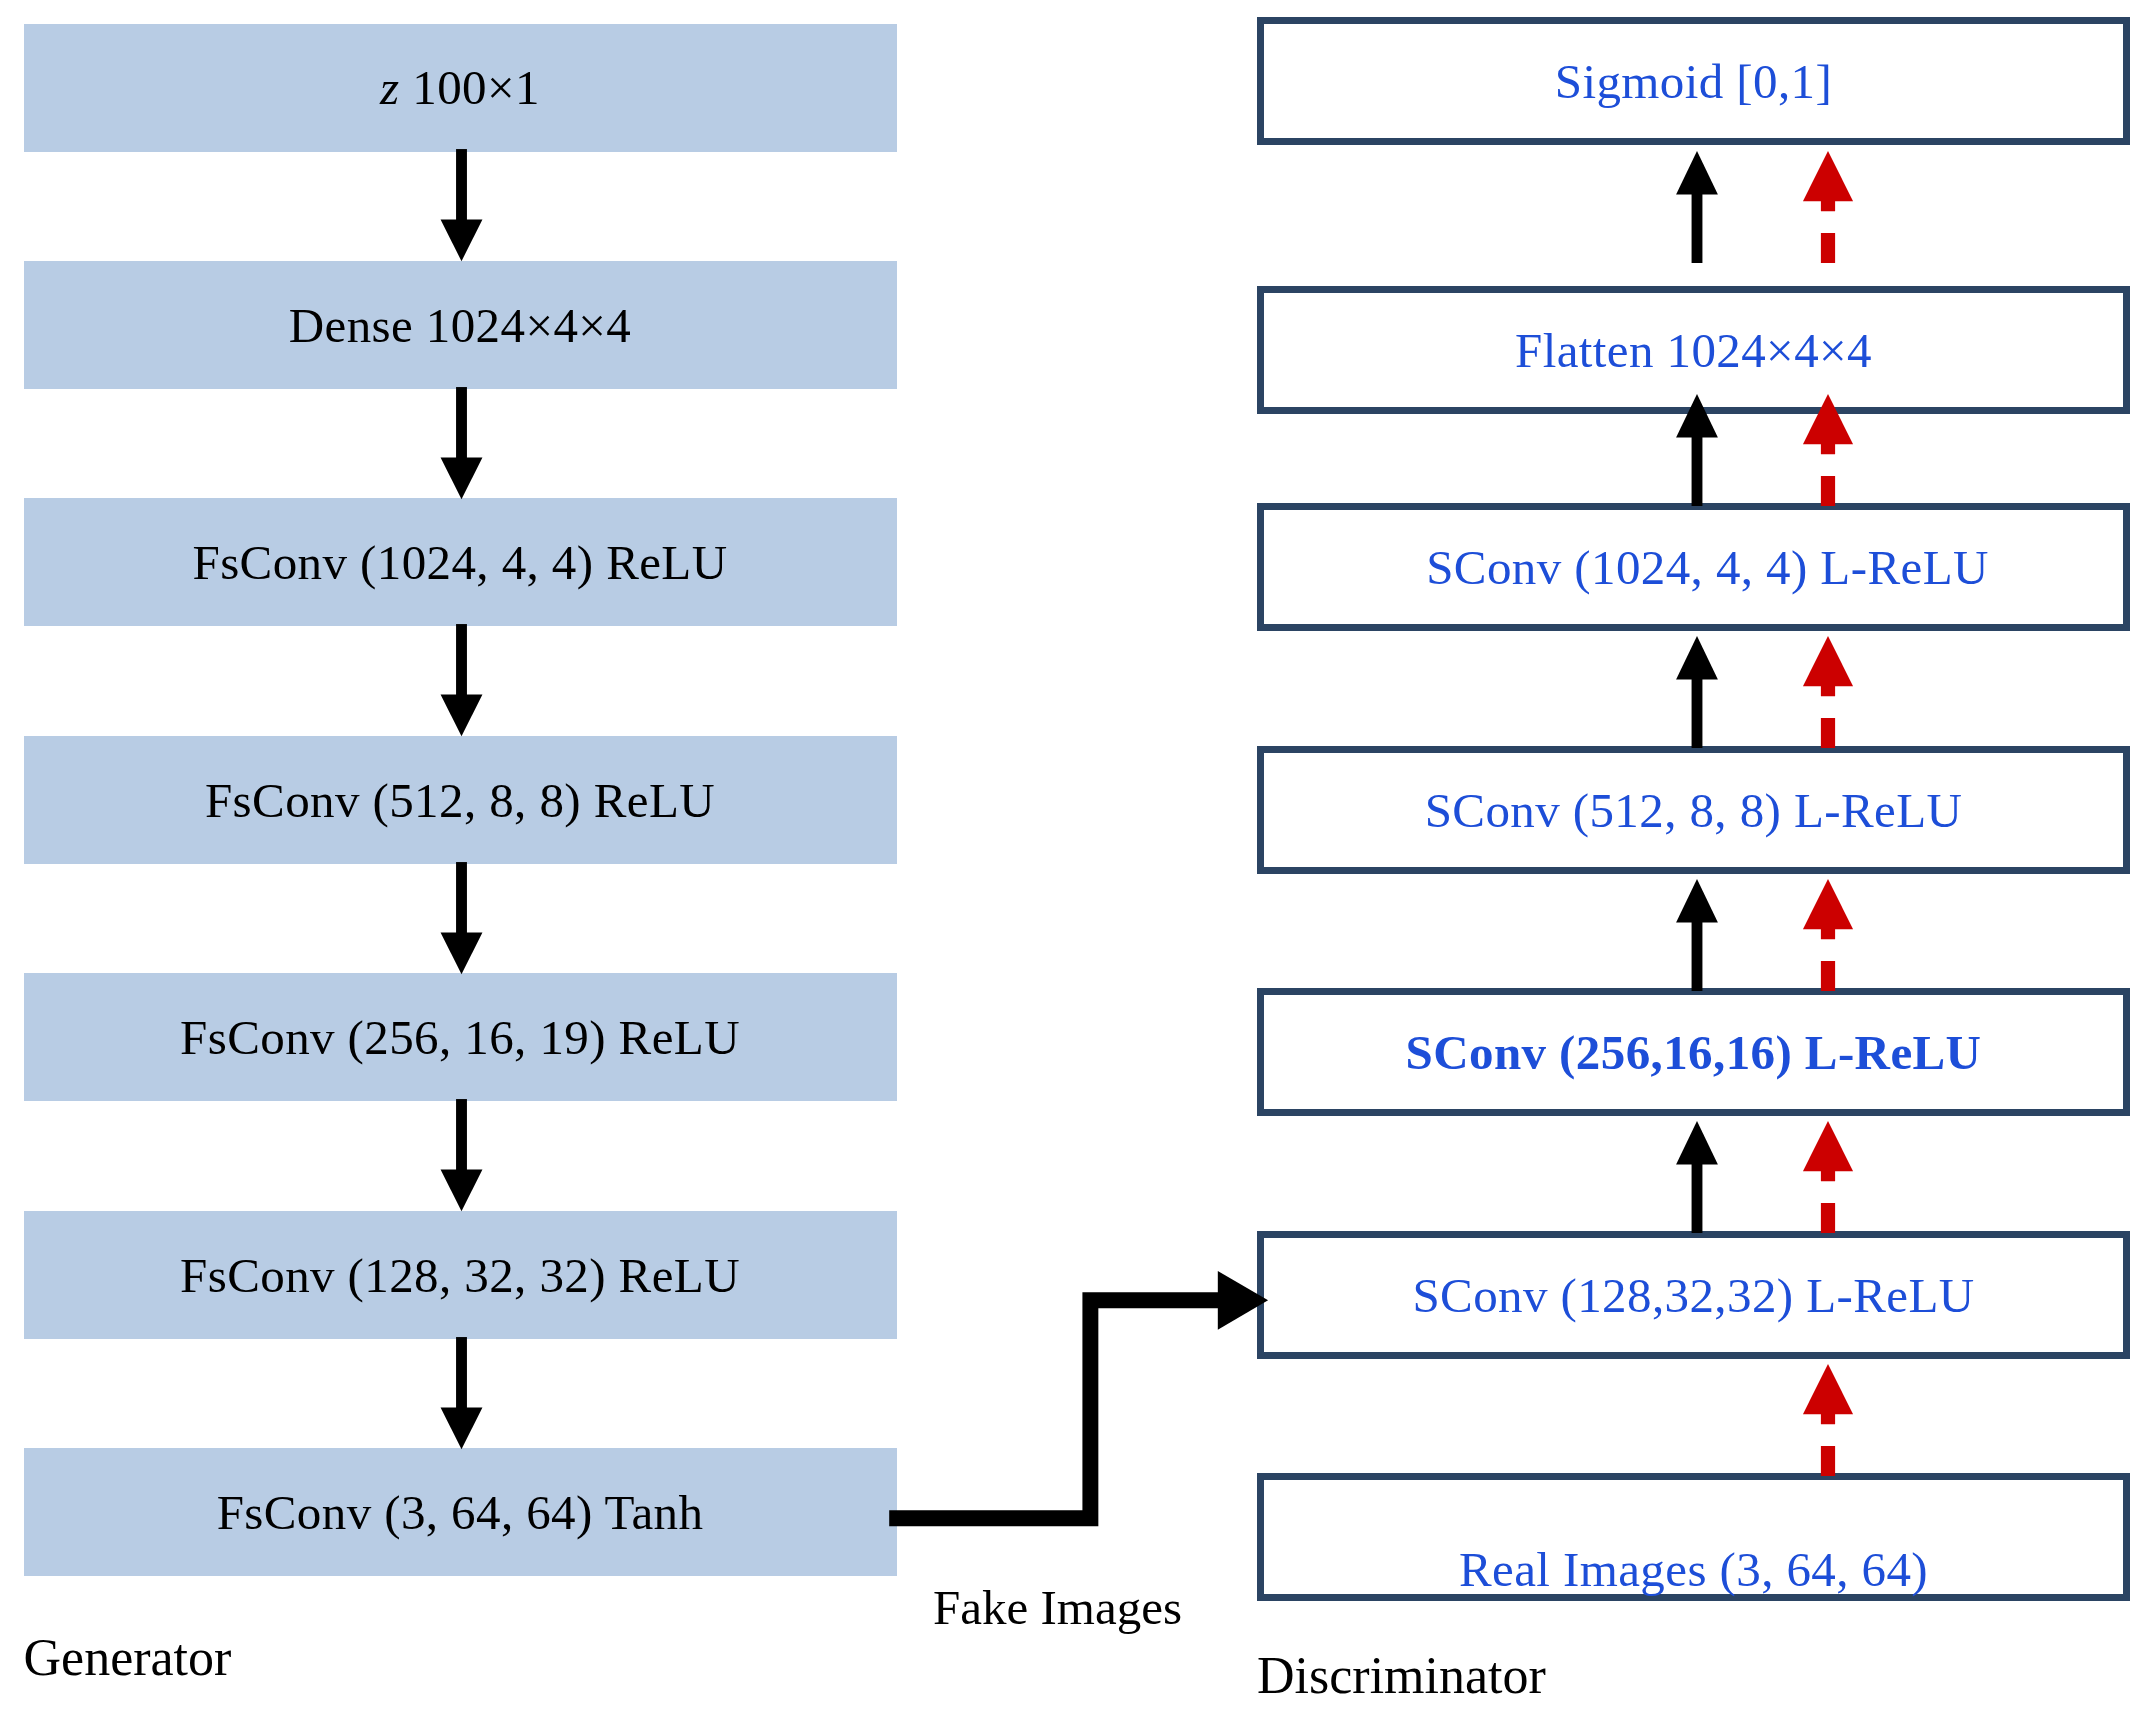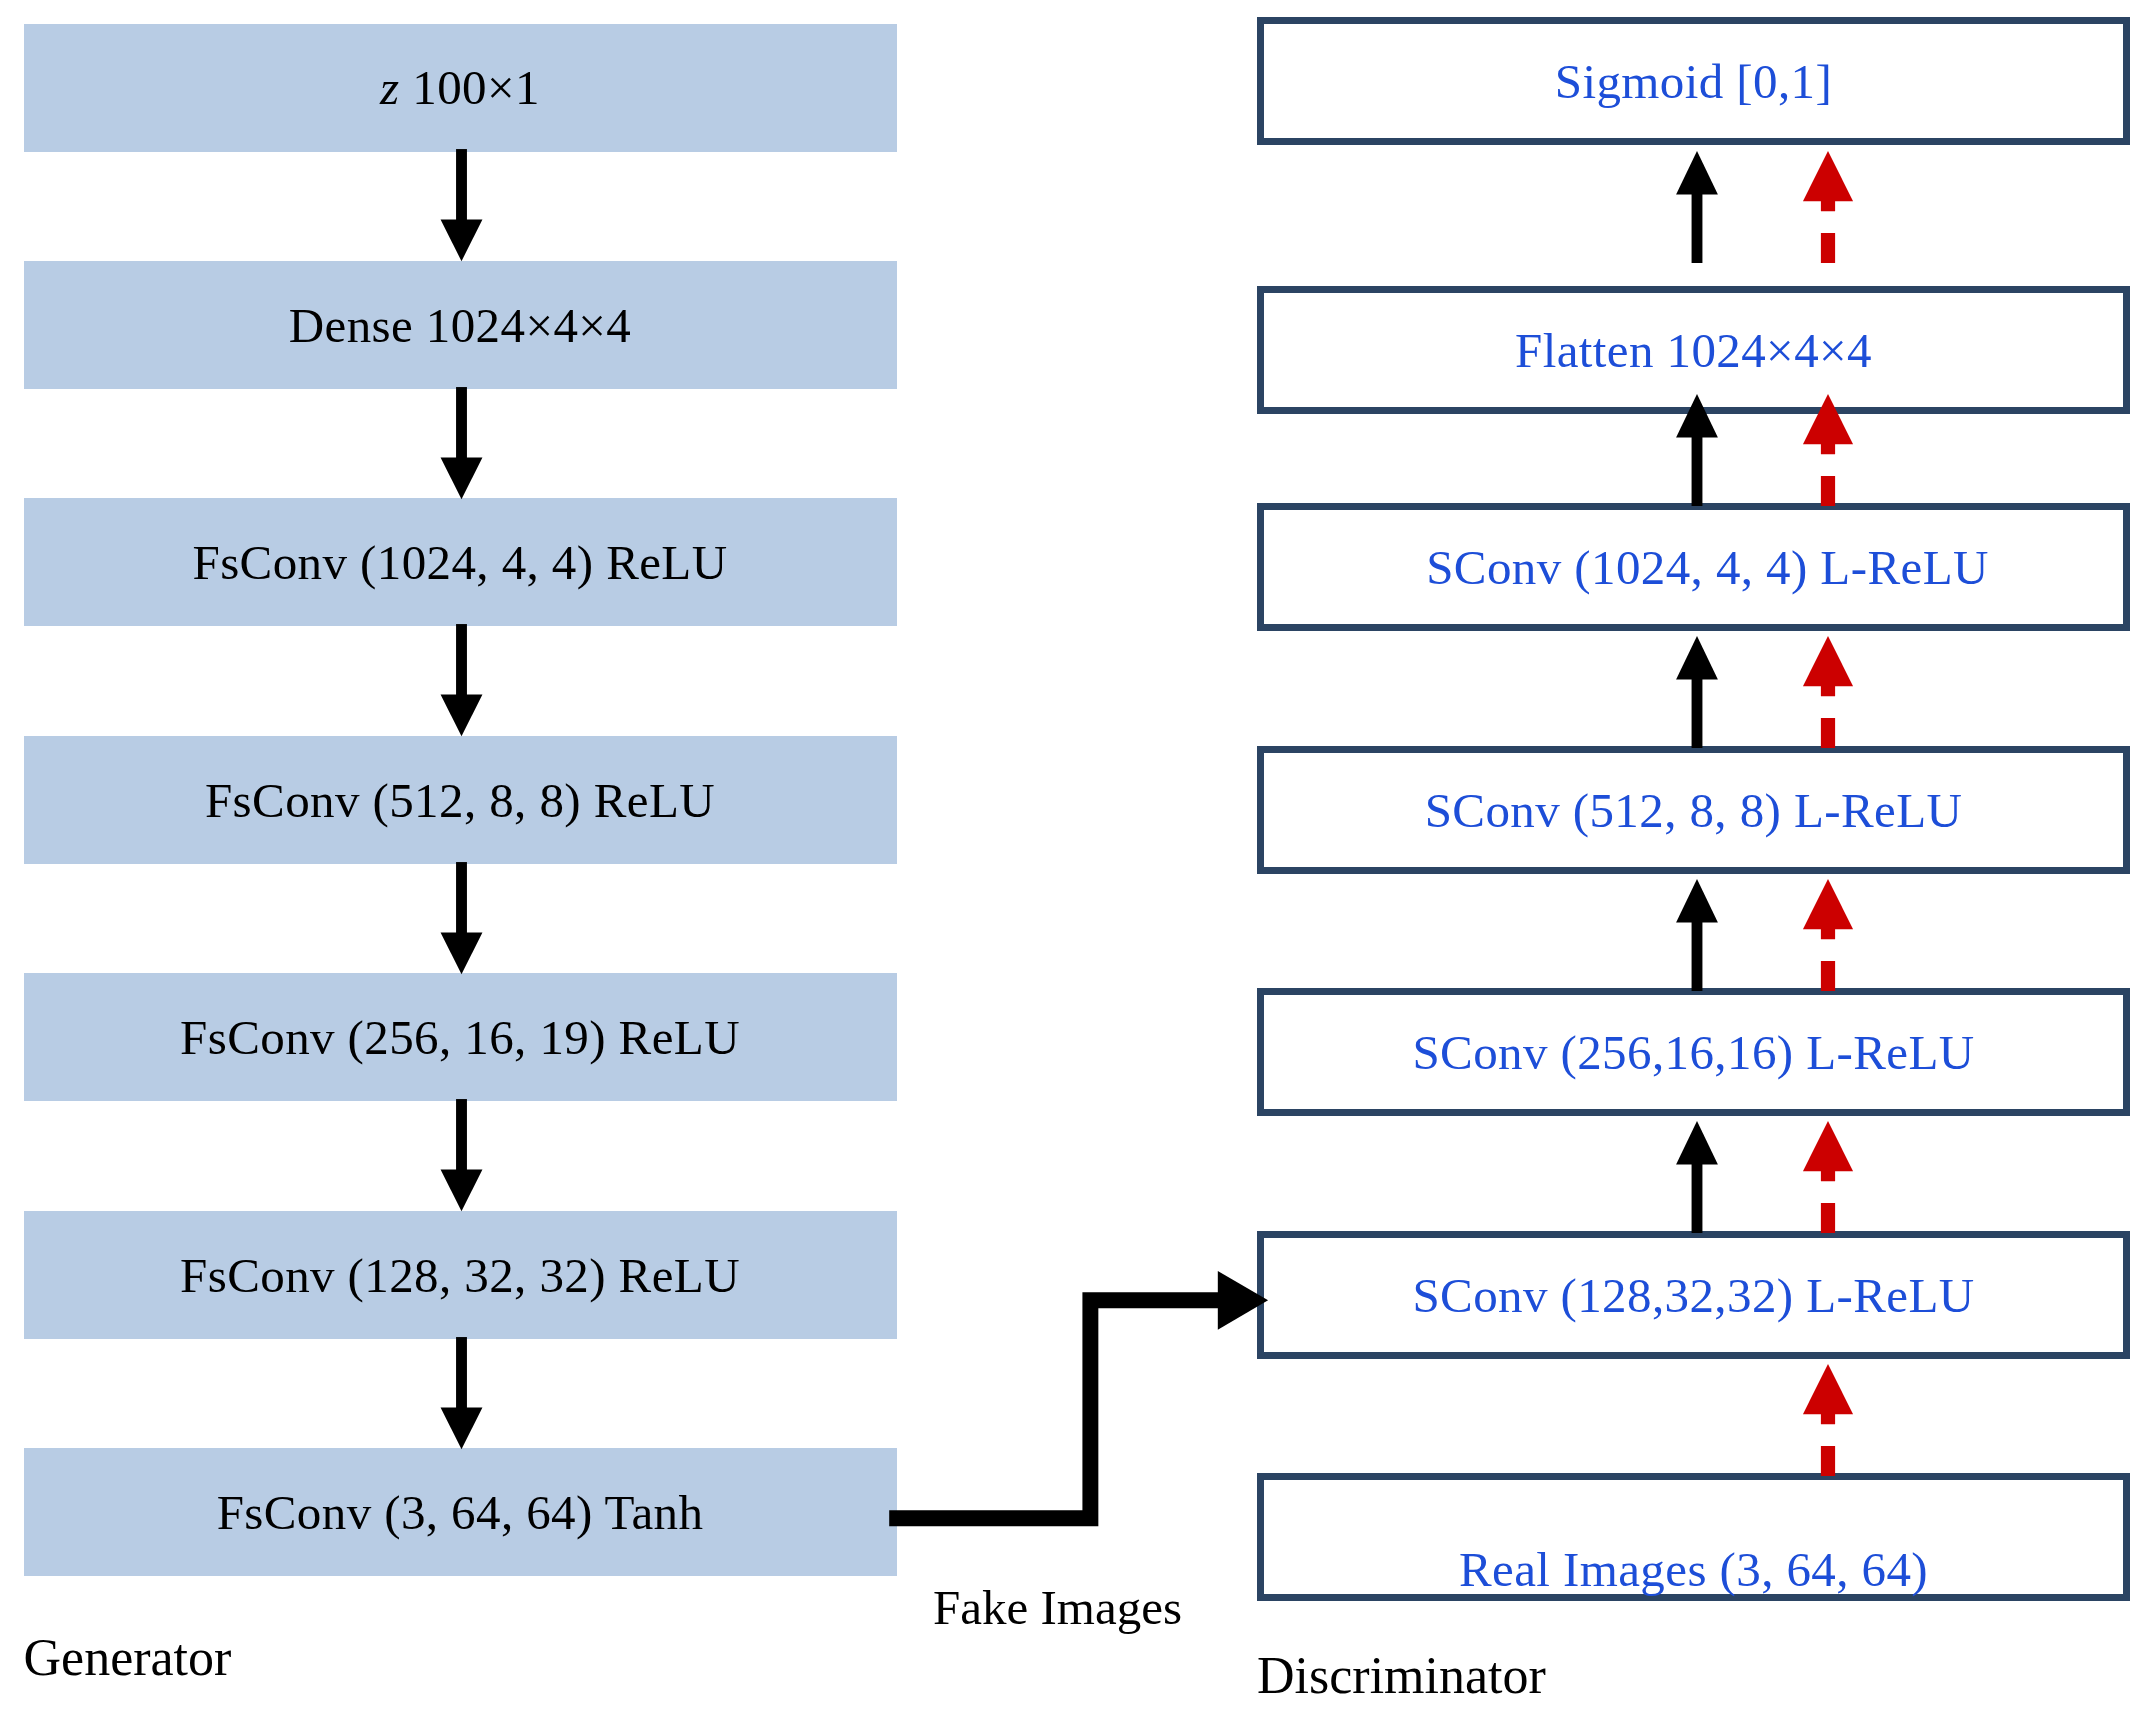--- a/index.html
+++ b/index.html
@@ -138,21 +138,21 @@
   </div>
   <div class="dis-box" style="top:250px;margin-top:36px;">
     <span class="blabel">Flatten 1024×4×4</span>
   </div>
   <div class="dis-box" style="top:503px;padding-left:28px;">
     <span class="blabel">SConv (1024, 4, 4) L-ReLU</span>
   </div>
   <div class="dis-box" style="top:746px;text-align:right;">
     <span class="blabel">SConv (512, 8, 8) L-ReLU</span>
   </div>
-  <div class="dis-box" style="top:988px;">
+  <div class="dis-box" style="top:988px;font-weight:bold;">
     <span class="blabel">SConv (256,16,16) L-ReLU</span>
   </div>
   <div class="dis-box" style="top:1231px;">
     <span class="blabel">SConv (128,32,32) L-ReLU</span>
   </div>
   <div class="dis-box" style="top:1473px;align-items:flex-end;">
     <span class="blabel">Real Images (3, 64, 64)</span>
   </div>
 
   <svg class="arrow-svg" style="left:1665px; top:151px;  width:64px; height:112px;" viewBox="0 0 76 134">

